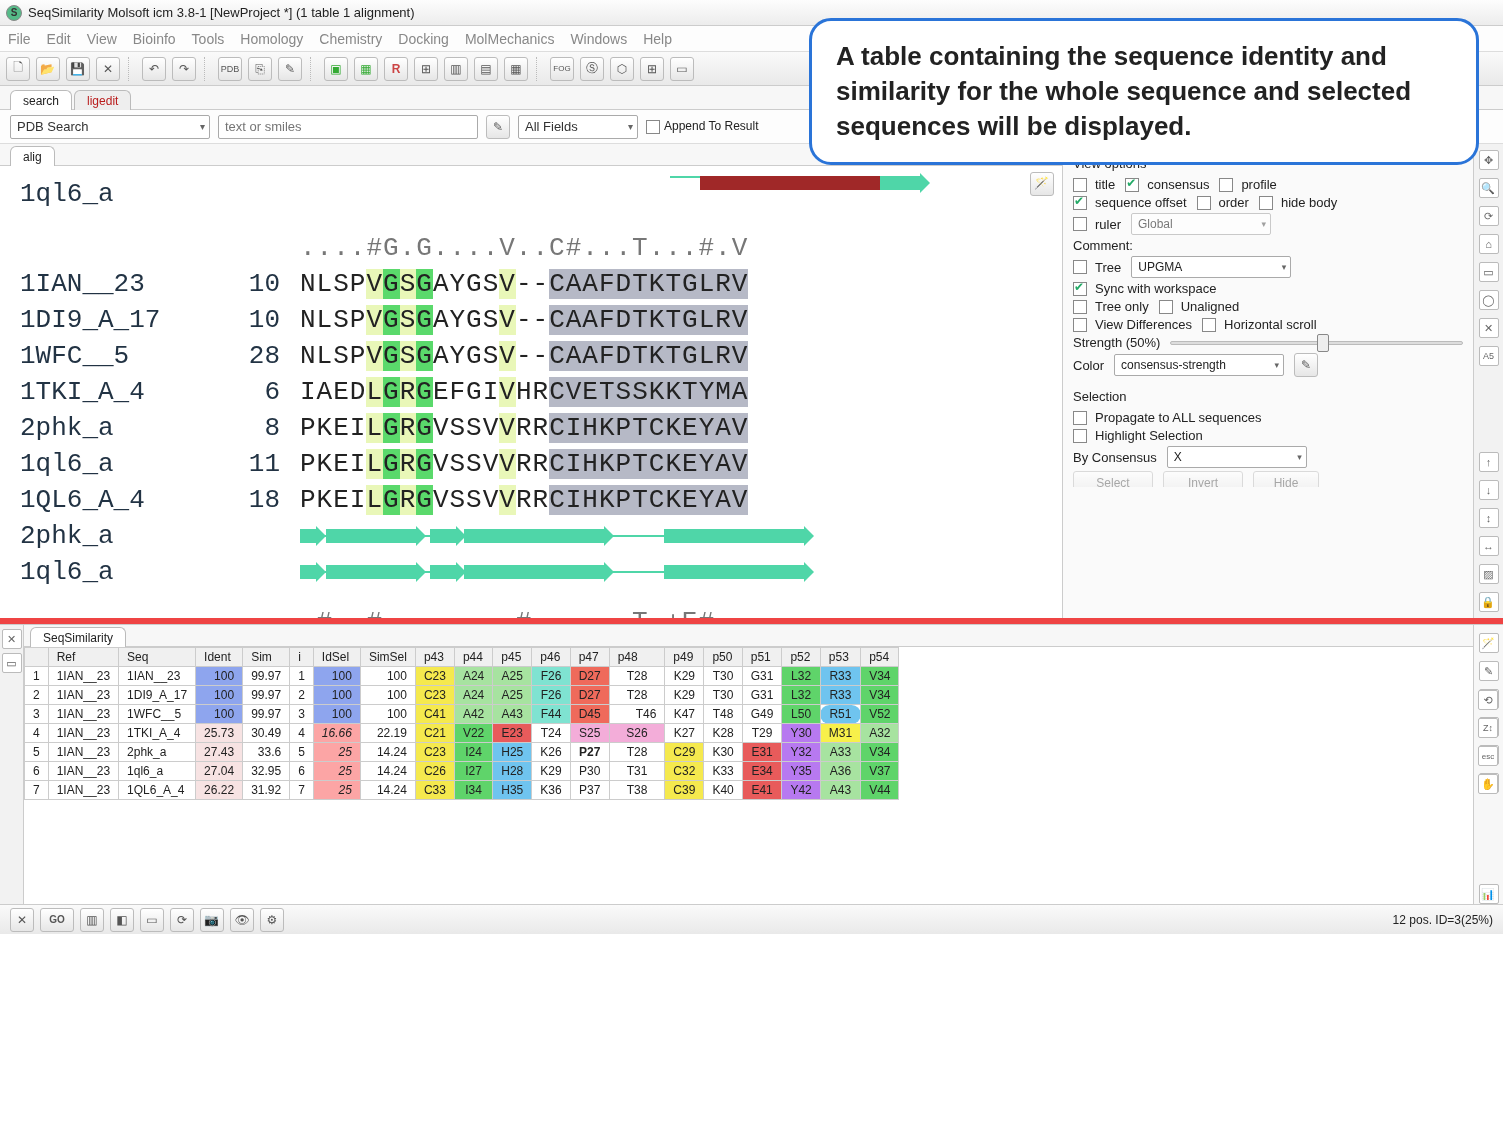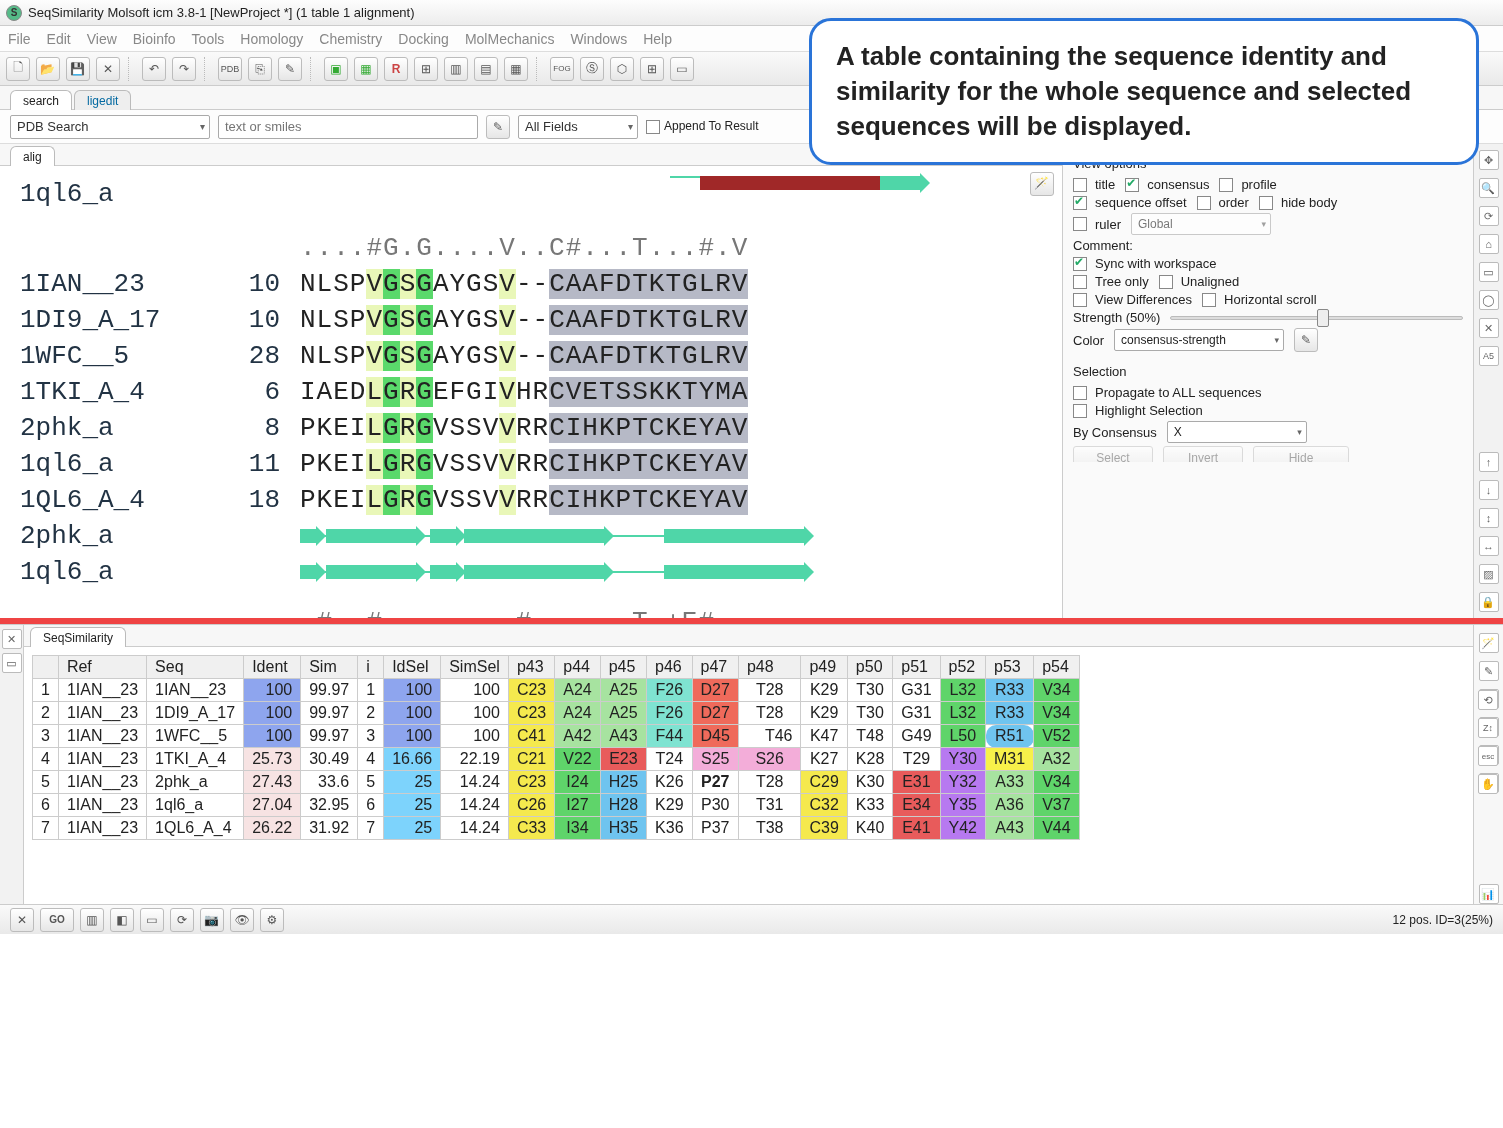--- a/index.html
+++ b/index.html
@@ -6,21 +6,21 @@
 body { font-family: "Segoe UI", Tahoma, sans-serif; font-size: 12px; background: #f0f0f0; color: #222; width: 1503px; height: 1128px; overflow: hidden; position: relative; background: #fff;}
 .titlebar { height: 26px; background: linear-gradient(#fdfdfd,#ececec); border-bottom: 1px solid #ccc; display: flex; align-items: center; padding: 0 6px; font-size: 13px;}
 .titlebar .logo { width: 16px; height: 16px; border-radius: 50%; background: #5b8; border:1px solid #888; margin-right: 6px; font-size:10px; color:#333; display:flex; align-items:center; justify-content:center; font-weight:bold;}
 .menubar { height: 26px; background: #fdfdfd; border-bottom: 1px solid #ddd; display: flex; align-items: center; padding: 0 8px; gap: 16px; font-size: 14px; color:#888;}
 .menubar span { cursor: default; }
 .toolbar { height: 34px; background: linear-gradient(#fafafa,#e9e9e9); border-bottom: 1px solid #ccc; display: flex; align-items:center; padding: 0 6px; gap: 6px;}
 .tbtn { width: 24px; height: 24px; background: linear-gradient(#fff,#e6e6e6); border: 1px solid #bcbcbc; border-radius: 3px; display:flex; align-items:center; justify-content:center; font-size:12px; color:#555;}
 .tsep { width: 6px; height: 24px; border-left: 1px dotted #bbb; margin: 0 2px;}
 .tabstrip { height: 24px; display:flex; align-items:flex-end; padding-left: 10px; background:#f7f7f7; border-bottom:1px solid #ccc;}
 .tab { padding: 3px 12px 2px 12px; border: 1px solid #bbb; border-bottom: none; border-radius: 6px 6px 0 0; background: #fff; margin-right: 2px; font-size:12px; position:relative; top:1px;}
-.tab.inactive { background:#eee; color:#0369a1;}
+.tab.inactive { background:#eee; color:#b91c1c;}
 .searchbar { height: 34px; display:flex; align-items:center; padding: 0 10px; gap:8px; border-bottom:1px solid #ddd; background:#fdfdfd;}
 .combo { height:24px; border:1px solid #aaa; background:#fff; padding: 0 20px 0 6px; border-radius:2px; font-size:13px; display:flex; align-items:center; position:relative; color:#333;}
 .combo::after { content:"▾"; position:absolute; right:4px; font-size:10px; color:#666;}
 .textin { height:24px; border:1px solid #aaa; padding: 0 6px; font-size:13px; border-radius:2px; background:#fff;}
 .chk { width:14px; height:14px; border:1px solid #888; background:#fff; display:inline-block; vertical-align:middle; margin-right:4px; position:relative;}
 .chk.checked::after { content:"✔"; color:#2a6; font-size:12px; position:absolute; top:-3px; left:0;}
 .mainrow { display:flex; height: 480px; border-bottom:6px solid #ef4444; position:relative;}
 .aligpane { flex: 1; background:#fff; overflow:hidden; position:relative; border-right:1px solid #ccc;}
 .aligtabs { height:22px; display:flex; align-items:flex-end; padding-left:10px; border-bottom:1px solid #ccc; background:#f7f7f7;}
 .aligbody { padding: 10px 20px; font-family: "Consolas","Courier New",monospace; font-size:26px; line-height:36px; color:#222; position:relative;}
@@ -43,26 +43,26 @@
 .smallcombo { height:22px; border:1px solid #aaa; padding: 0 18px 0 6px; font-size:12px; border-radius:2px; position:relative; display:flex; align-items:center; background:#fff;}
 .smallcombo::after{content:"▾"; position:absolute; right:4px; font-size:9px; color:#666;}
 .slider { height:4px; background:#ddd; border:1px solid #bbb; border-radius:2px; flex:1; position:relative;}
 .slider .thumb{width:12px;height:18px;background:#eee;border:1px solid #888;border-radius:2px;position:absolute;top:-8px;left:50%;}
 .righttoolstrip { width:30px; background:#f2f2f2; border-left:1px solid #ccc; display:flex; flex-direction:column; align-items:center; padding:6px 0; gap:8px;}
 .rtbtn{width:20px;height:20px;border:1px solid #bbb;border-radius:2px;background:#fff;font-size:11px;display:flex;align-items:center;justify-content:center;color:#666;}
 .bottompane { display:flex; height: 280px; border-top:1px solid #ccc;}
 .bp-left { width:24px; background:#f2f2f2; border-right:1px solid #ccc; display:flex;flex-direction:column;align-items:center;padding-top:4px;gap:4px;}
 .bp-body { flex:1; background:#fff; overflow:auto;}
 .bp-tabs { height:22px; display:flex; align-items:flex-end; padding-left:6px; border-bottom:1px solid #ccc; background:#f7f7f7;}
-table.seqtab { border-collapse: collapse; font-size:16px; margin:8px;}
+table.seqtab { border-collapse: collapse; font-size:12px; margin:0;}
 table.seqtab th, table.seqtab td { border:1px solid #ccc; padding:2px 8px; text-align:left; white-space:nowrap;}
 table.seqtab th { background:#f0f0f0; font-weight:normal;}
 table.seqtab td.num { text-align:right;}
 .cellbox { border:1px solid #666;}
-.c-blue{background:#8ea5ee;} .c-pink{background:#7dd3fc;} .c-ltpink{background:#f7e3e3;}
+.c-blue{background:#8ea5ee;} .c-pink{background:#fca5a5;font-style:italic;} .c-ltpink{background:#f7e3e3;}
 .ylw{background:#f5e94e;} .lgn{background:#a7e3a0;} .cyn{background:#7fe3d1;} .red{background:#ef6a5b;} .pnk{background:#f3add9;} .cy2{background:#6fc4ef;} .drd{background:#e85b5b;} .vio{background:#b779f0;} .grn{background:#5fd46a;} .yl2{background:#f7f04a;}
 .statusbar{height:30px;border-top:1px solid #ccc;background:linear-gradient(#fafafa,#e9e9e9);display:flex;align-items:center;padding:0 10px;gap:6px;justify-content:space-between;}
 .statusbar .sb-left{display:flex;gap:6px;align-items:center;}
 .callout { position:absolute; top:18px; right:24px; width:670px; background:#fff; border:3px solid #2a74d8; border-radius:22px; padding:18px 24px; font-size:26px; font-weight:bold; line-height:1.35; z-index:50; box-shadow:0 0 0 2px #fff inset;}
 .tables-label { position:absolute; left:2px; bottom:160px; transform: rotate(-90deg); transform-origin: left bottom; font-size:12px; color:#555;}
 .bp-right { width:30px; background:#f7f7f7; border-left:1px solid #ccc; display:flex;flex-direction:column;align-items:center;padding-top:8px;gap:8px;}
 </style>
 </head>
 <body>
 
@@ -187,20 +187,27 @@
       <label>
           <span class="chk"></span>
           <span>ruler</span>
         </label>
       <div class="smallcombo" style="width:140px;opacity:.6">Global</div>
     </div>
     <div class="sp-row">
         <span>Comment:</span>
       </div>
     <div class="sp-row">
+      <label>
+          <span class="chk"></span>
+          <span>Tree</span>
+        </label>
+      <div class="smallcombo" style="width:160px">UPGMA</div>
+    </div>
+    <div class="sp-row">
         <label>
           <span class="chk checked"></span>
           <span>Sync with workspace</span>
         </label>
       </div>
     <div class="sp-row">
       <label>
           <span class="chk"></span>
           <span>Tree only</span>
         </label>
@@ -243,21 +250,21 @@
           <span>Highlight Selection</span>
         </label>
       </div>
     <div class="sp-row">
       <span>By Consensus</span>
       <div class="smallcombo" style="width:140px">X</div>
     </div>
     <div class="sp-row" style="opacity:.5;overflow:hidden;height:16px">
       <div class="tbtn" style="width:80px">Select</div>
       <div class="tbtn" style="width:80px">Invert</div>
-      <div class="tbtn" style="width:96px">Hide</div>
+      <div class="tbtn" style="width:66px">Hide</div>
     </div>
   </div>
 
   <div class="righttoolstrip">
     <div class="rtbtn">✥</div>
     <div class="rtbtn">🔍</div>
     <div class="rtbtn">⟳</div>
     <div class="rtbtn">⌂</div>
     <div class="rtbtn">▭</div>
     <div class="rtbtn">◯</div>

